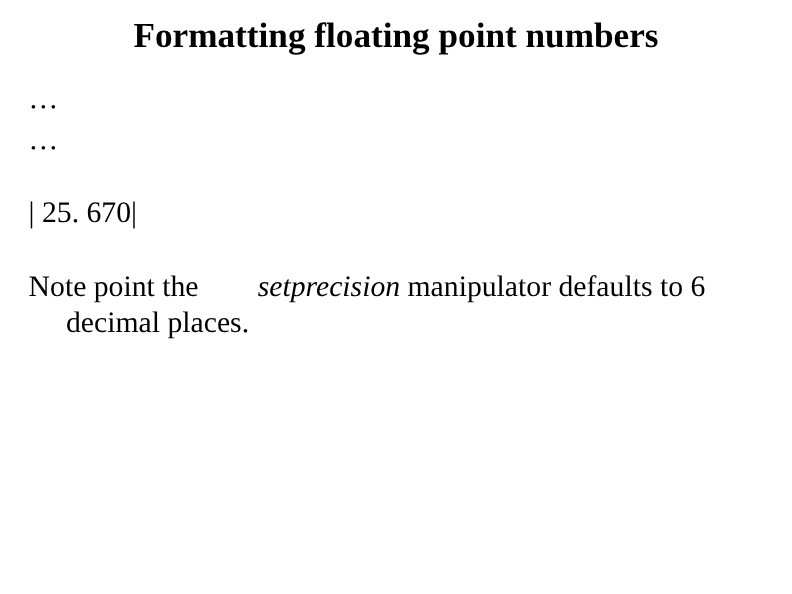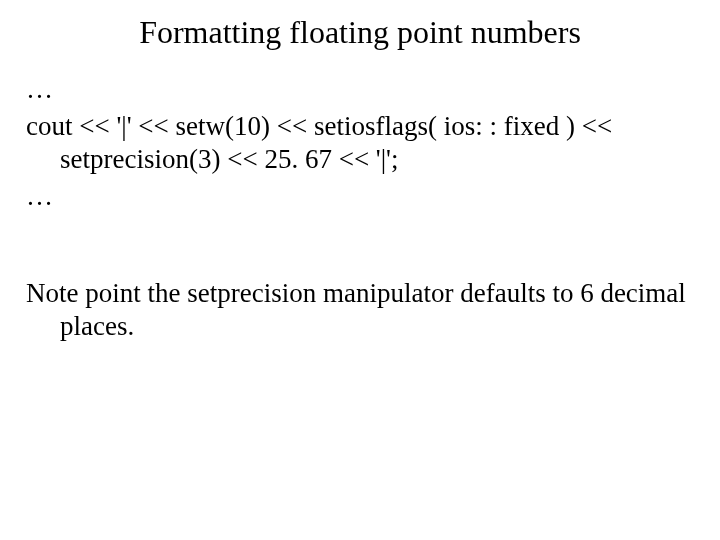--- a/index.html
+++ b/index.html
@@ -15,53 +15,55 @@
   .slide {
     box-sizing: border-box;
     width: 720px;
     height: 540px;
     padding: 14px 26px 0 26px;
   }
   .title {
     font-size: 32px;
     text-align: center;
     margin: 0 0 22px 0;
-    font-weight: normal;
+    font-weight: bold;
   }
   .body-block p {
     font-size: 27px;
     line-height: 1.22;
     margin: 0 0 4px 0;
     font-weight: normal;
   }
   .body-block p.indented {
     padding-left: 34px;
     text-indent: -34px;
   }
   .spacer {
     height: 30px;
   }
   .italic {
+    font-style: italic;
+    margin-left: 47px;
   }
 </style>
 </head>
 <body>
 
 <div class="slide">
   <h1 class="title">Formatting floating point numbers</h1>
 
   <div class="body-block">
     <p>…</p>
-    <p class="indented">cout &lt;&lt;  '|' &lt;&lt; setw(10) &lt;&lt; setiosflags( ios: : fixed ) &lt;&lt; setprecision(3) &lt;&lt; 25. 67 &lt;&lt; '|';</p>
     <p>…</p>
   </div>
 
   <div class="spacer"></div>
 
   <div class="body-block">
+    <p>|    25. 670|</p>
   </div>
 
   <div class="spacer"></div>
 
   <div class="body-block">
     <p class="indented">
       <span>Note point the </span><span class="italic">setprecision</span><span> manipulator defaults to 6 decimal places.</span>
     </p>
   </div>
 </div>

